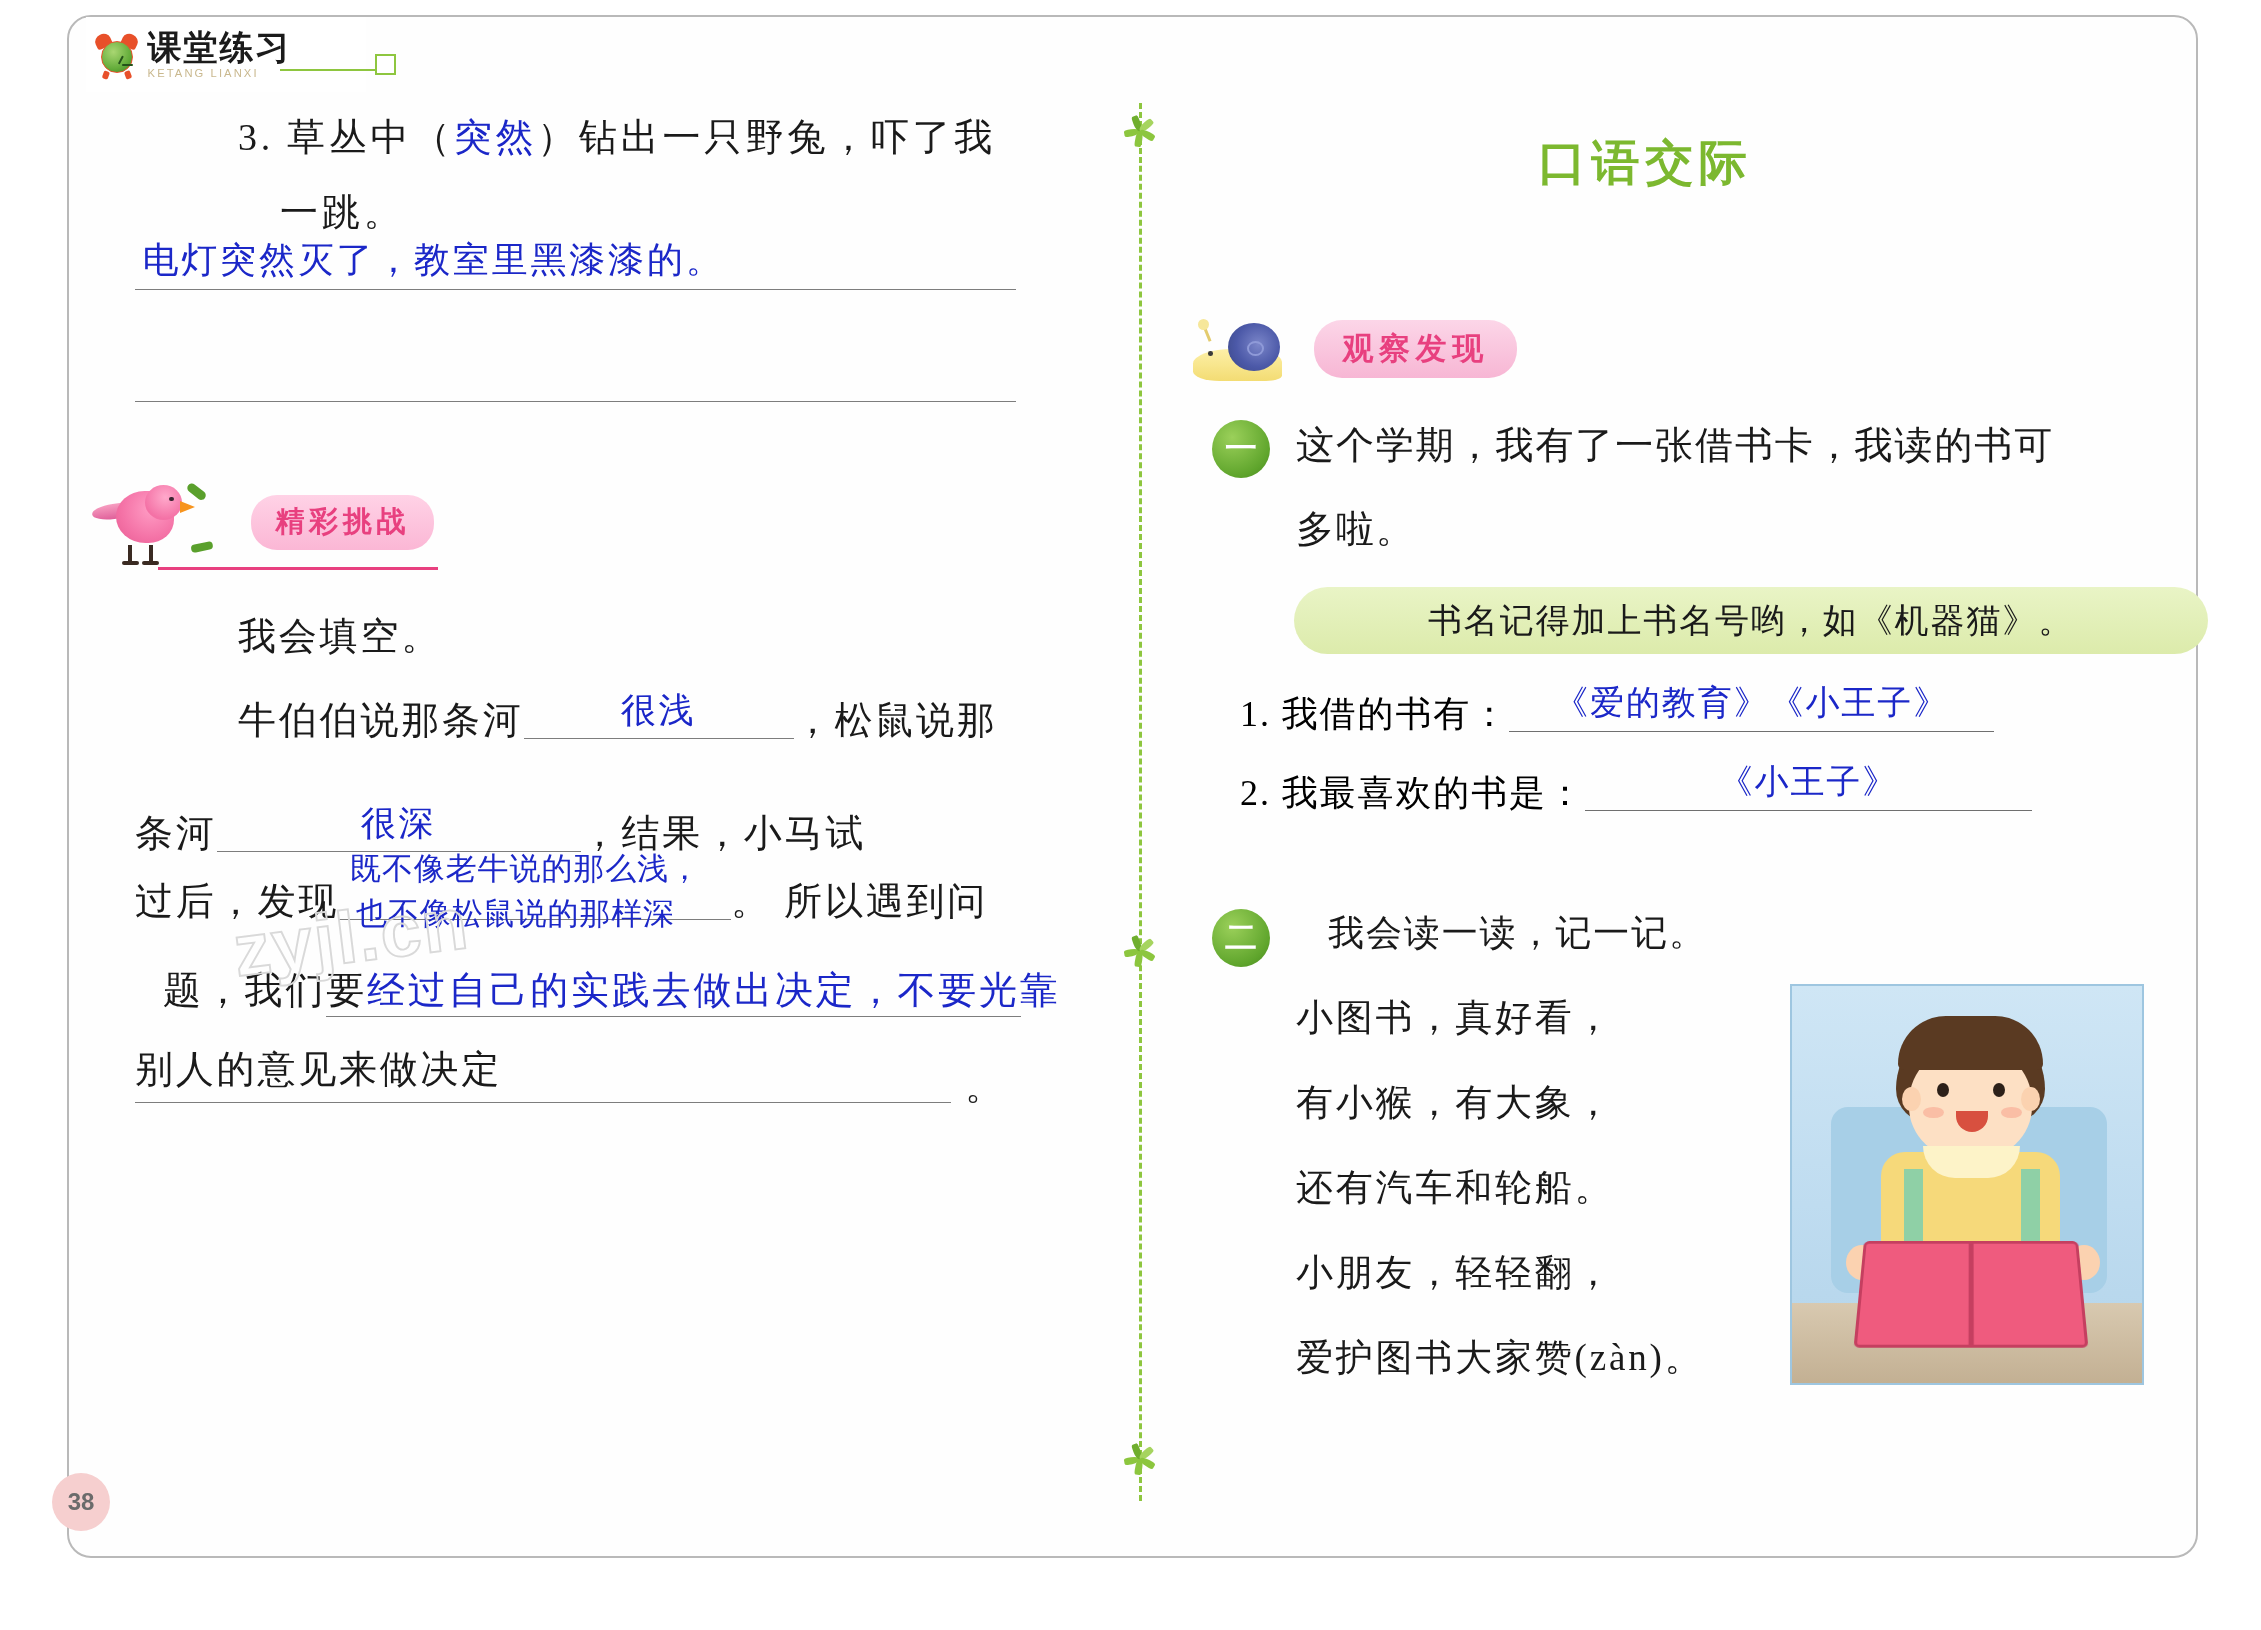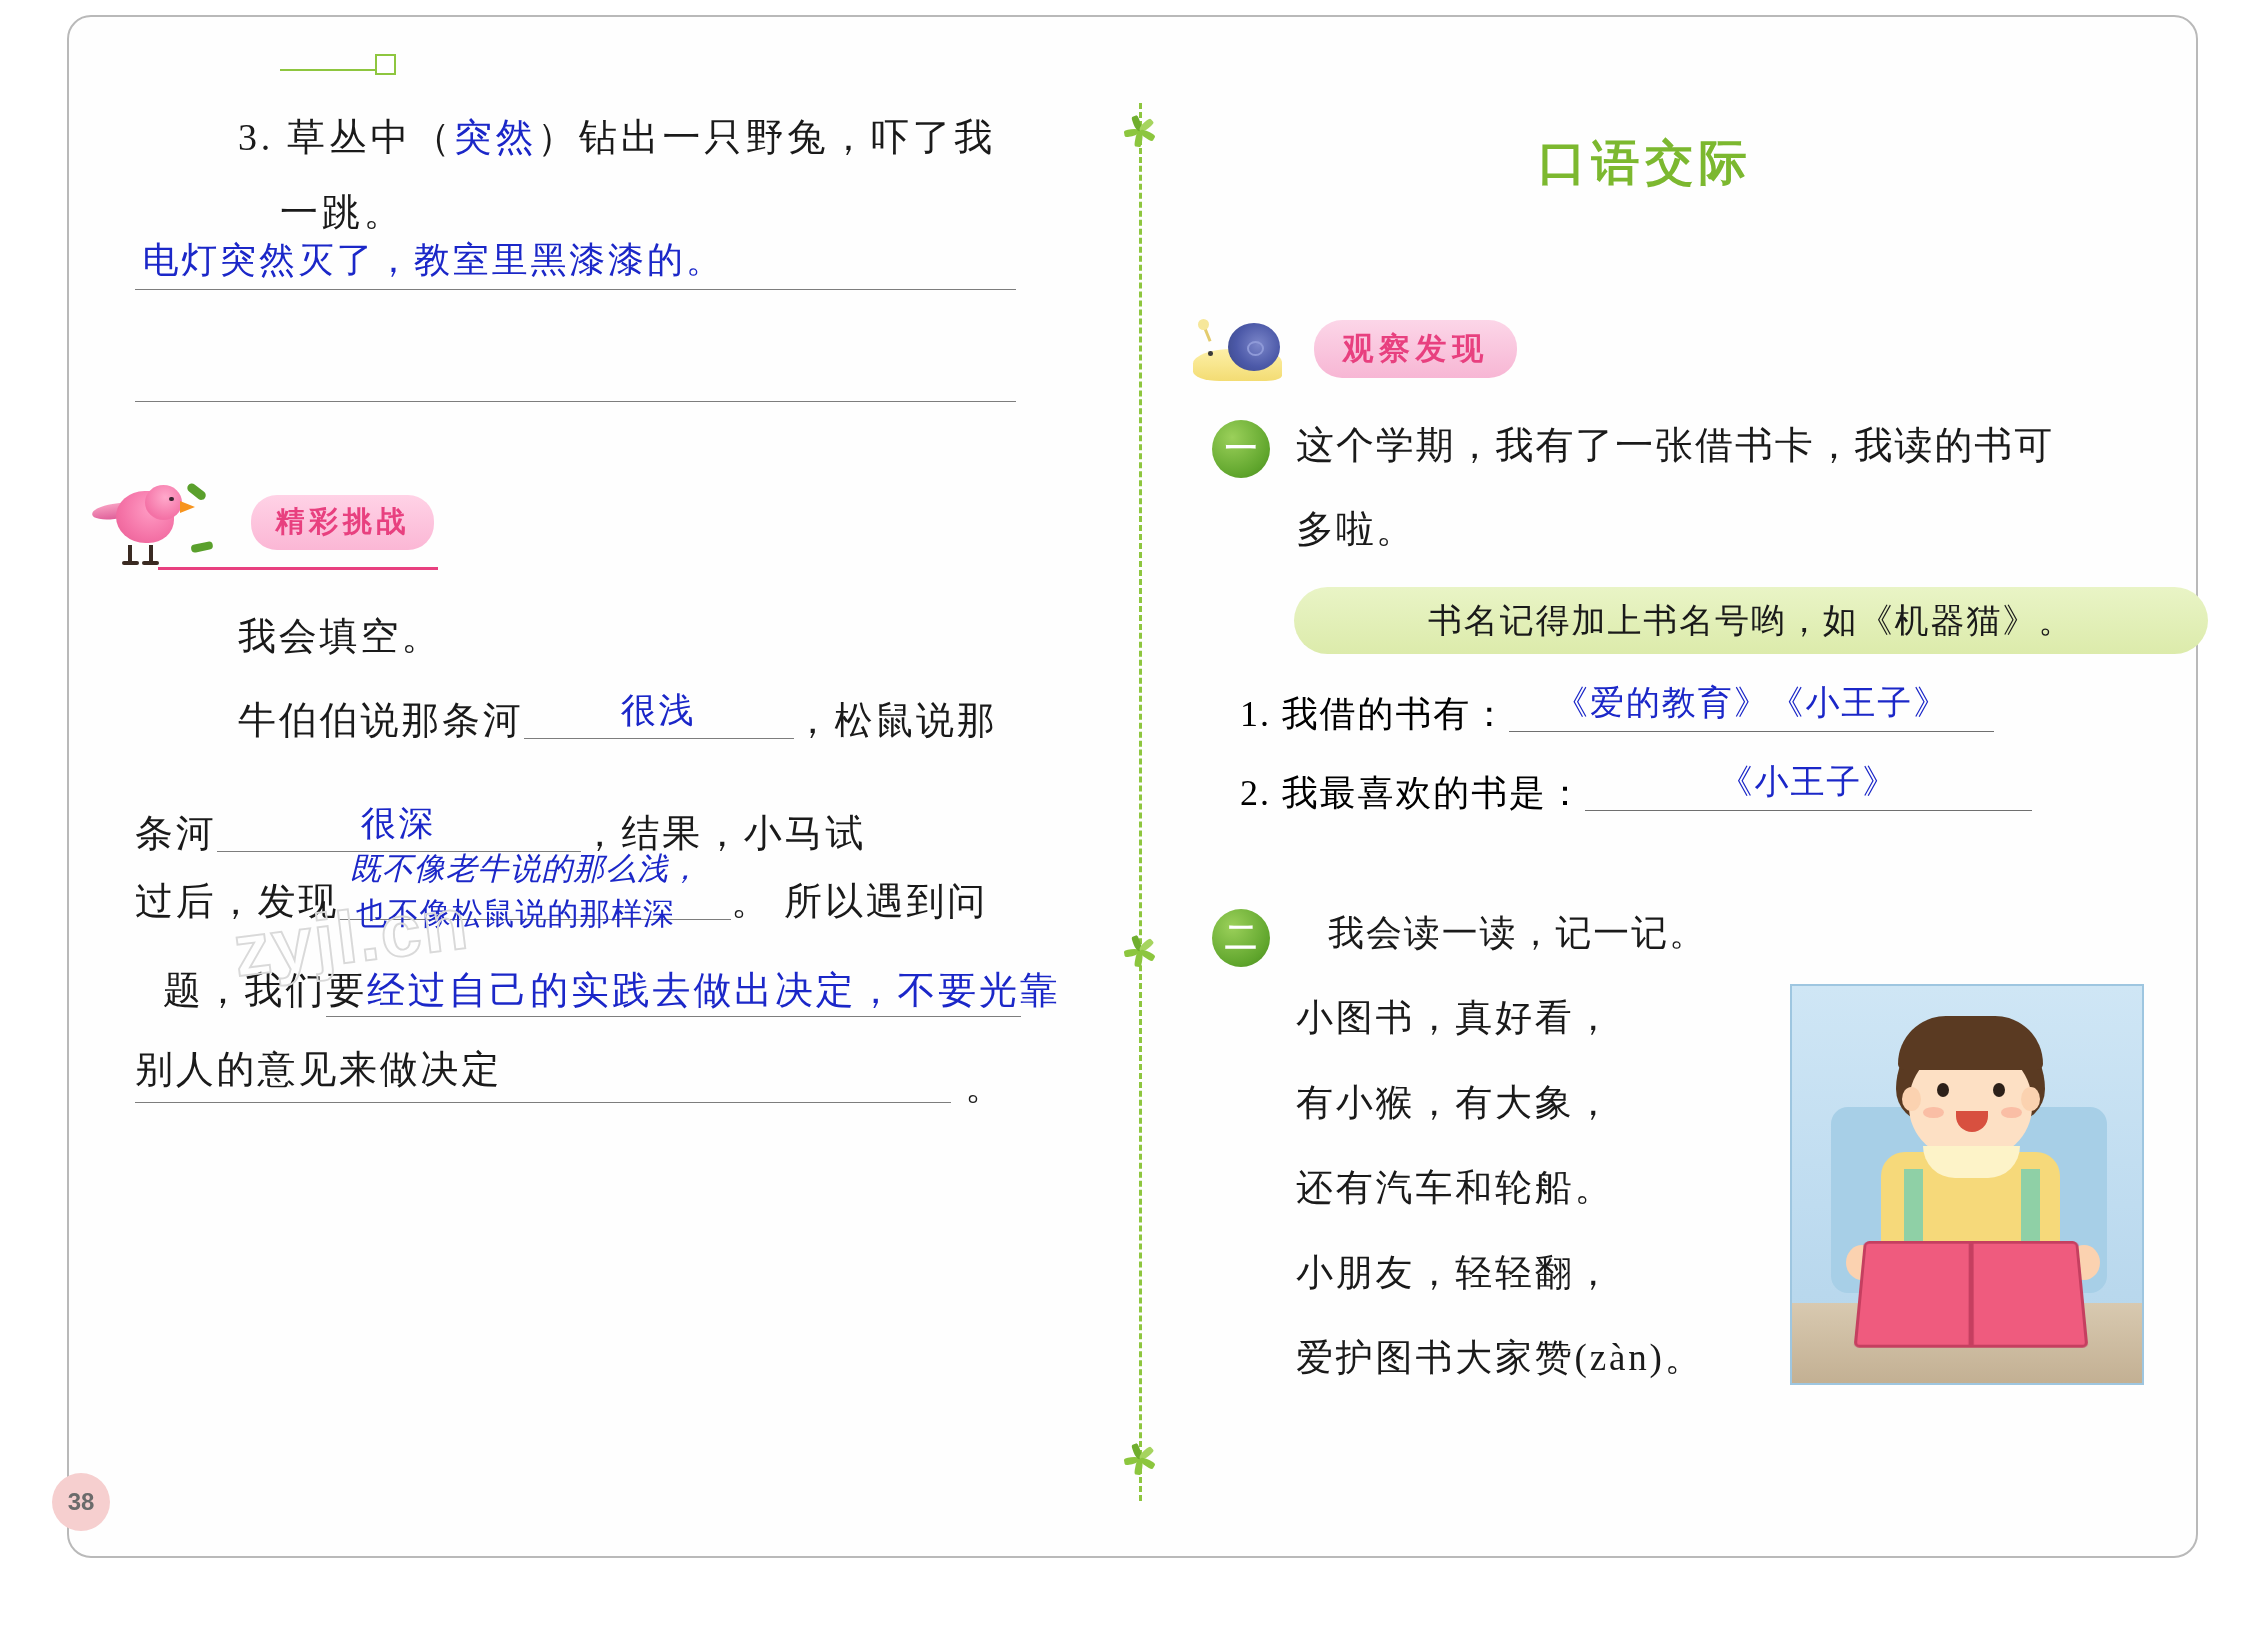--- a/index.html
+++ b/index.html
@@ -179,21 +179,21 @@
   .p1 { position: absolute; left: 126px; top: 583px; font-size: 38px; letter-spacing: 2.8px; white-space: nowrap; }
   .p1 .u { display:inline-block; width: 270px; border-bottom: 1.9px solid #7d7d7d; height: 41px; position: relative; vertical-align: -5.6px; }
   .p1 .u .hw { position: absolute; left: 0; right: 0; bottom: 3.7px; text-align: center; font-size: 35px; color:#1b27c8; letter-spacing: 2.8px; }
 
   .p2 { position: absolute; left: 23px; top: 671px; font-size: 38px; letter-spacing: 2.8px; white-space: nowrap; }
   .p2 .u { display:inline-block; width: 364px; border-bottom: 1.9px solid #7d7d7d; height: 41px; position: relative; vertical-align: -5.6px; margin-top: 28px; }
   .p2 .u .hw { position: absolute; left: 0; right: 0; bottom: 3.7px; text-align: center; font-size: 35px; color:#1b27c8; letter-spacing: 2.8px; }
 
   .p3r { position: absolute; left: 23px; top: 764px; font-size: 38px; letter-spacing: 2.8px; white-space: nowrap; }
   .p3r .u { display:inline-block; width: 392px; border-bottom: 1.9px solid #7d7d7d; height: 41px; position: relative; vertical-align: -5.6px; }
-  .hw2a { position: absolute; left: 238px; top: 736px; font-size: 31px; color:#1b27c8; letter-spacing: 0.9px; white-space: nowrap; font-style: italic; }
+  .hw2a { position: absolute; left: 238px; top: 736px; font-size: 31px; color:#1b27c8; letter-spacing: 0.9px; white-space: nowrap; }
   .hw2b { position: absolute; left: 244px; top: 781px; font-size: 31px; color:#1b27c8; letter-spacing: 0.9px; white-space: nowrap; }
 
   .p4r { position: absolute; left: 23px; top: 853px; font-size: 38px; letter-spacing: 2.8px; white-space: nowrap; margin-left: 28px; }
   .p4r .hw { color: #1b27c8; }
   .u-long {
     position: absolute; left: 214px; top: 904px; width: 695px; border-bottom: 1.9px solid #7d7d7d;
   }
   .p5r { position: absolute; left: 23px; top: 932px; font-size: 38px; letter-spacing: 2.8px; white-space: nowrap; }
   .u-long2 {
     position: absolute; left: 23px; top: 990px; width: 816px; border-bottom: 1.9px solid #7d7d7d;
@@ -368,20 +368,36 @@
   }
   .illus .hand-l { left: 54px; } .illus .hand-r { left: 276px; }
 </style>
 </head>
 <body>
 
 <div class="page">
 
   <div class="frame"></div>
 
+  <div class="hdr">
+    <div class="clock">
+      <div class="bell-l"></div>
+        <div class="bell-r"></div>
+      <div class="face">
+          <div class="hand h1"></div>
+          <div class="hand h2"></div>
+        </div>
+      <div class="leg-l"></div>
+        <div class="leg-r"></div>
+    </div>
+    <div class="hdr-text">
+      <div class="hdr-zh">课堂练习</div>
+      <div class="hdr-py">KETANG LIANXI</div>
+    </div>
+  </div>
   <div class="hdr-rule"></div>
   <div class="hdr-sq"></div>
 
   <div class="divider"></div>
   <div class="leaf leaf-top">
     <span class="p1"></span>
       <span class="p2"></span>
       <span class="p3"></span>
       <span class="p4"></span>
       <span class="p5"></span>

